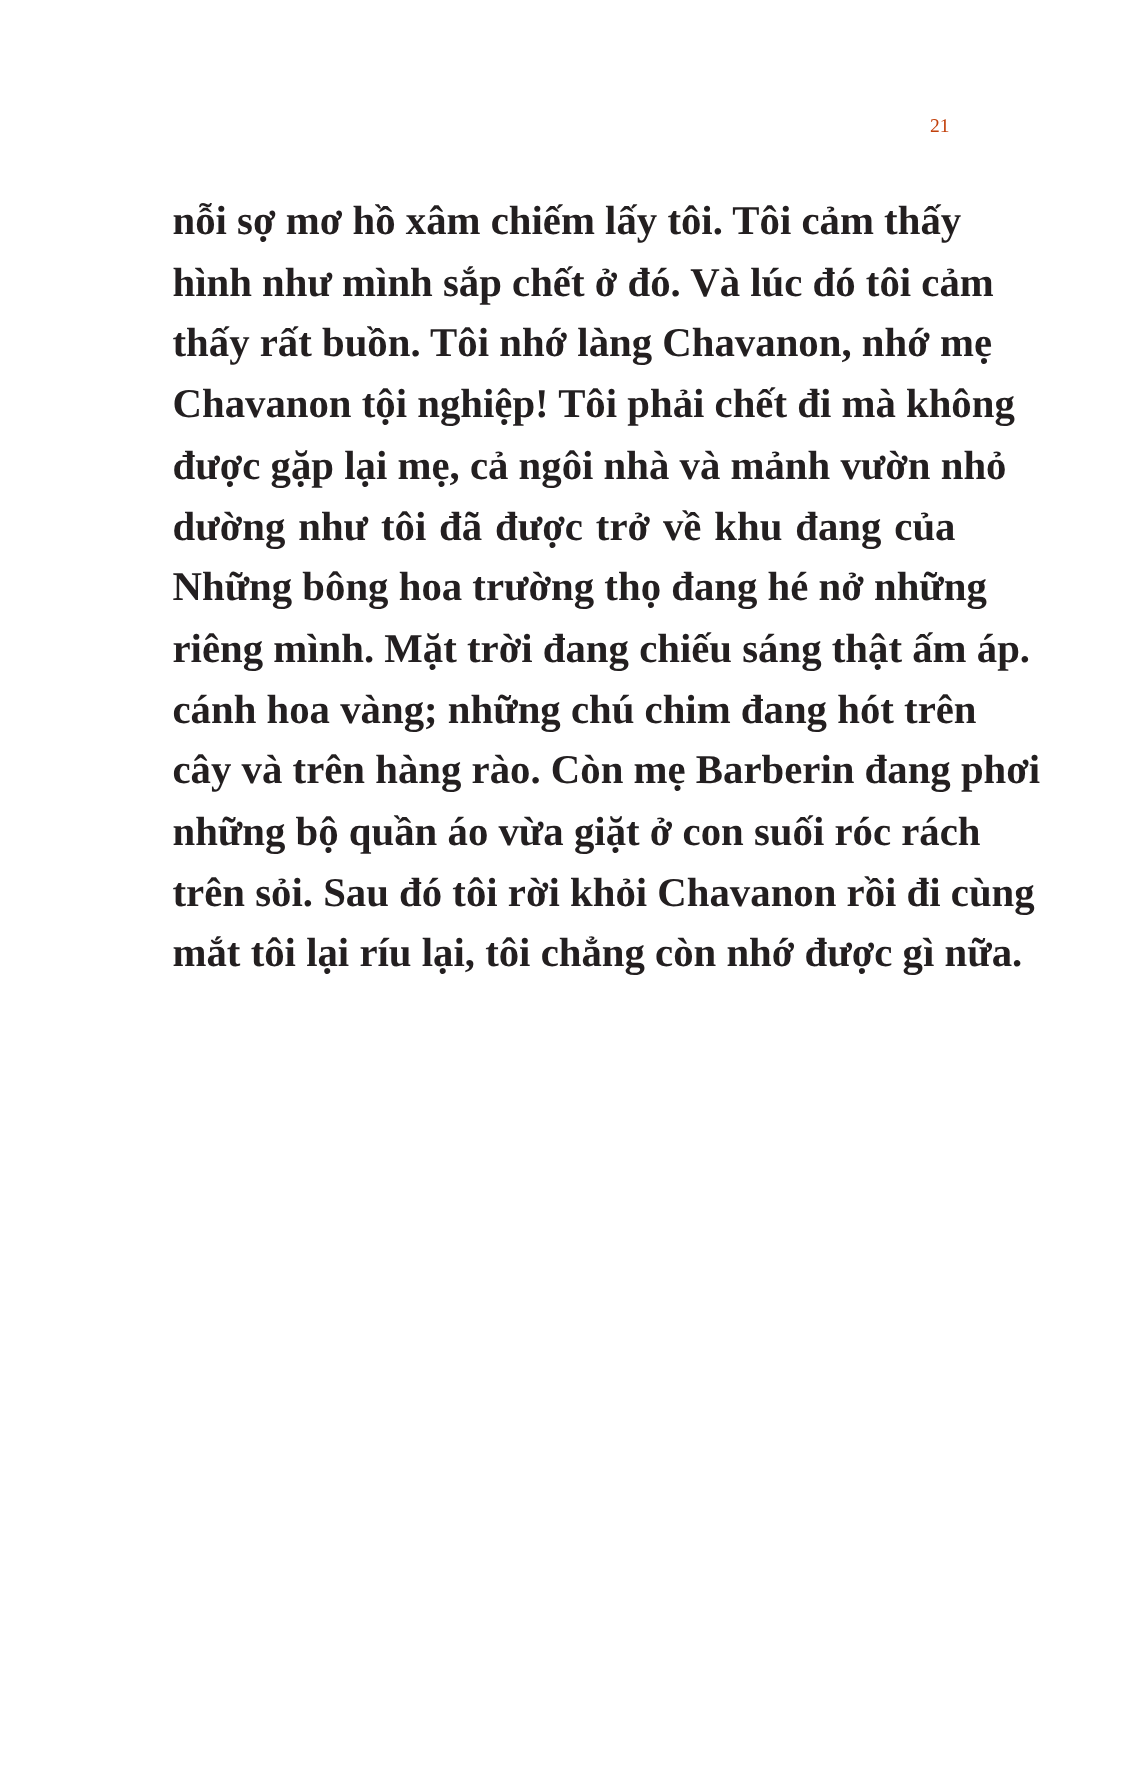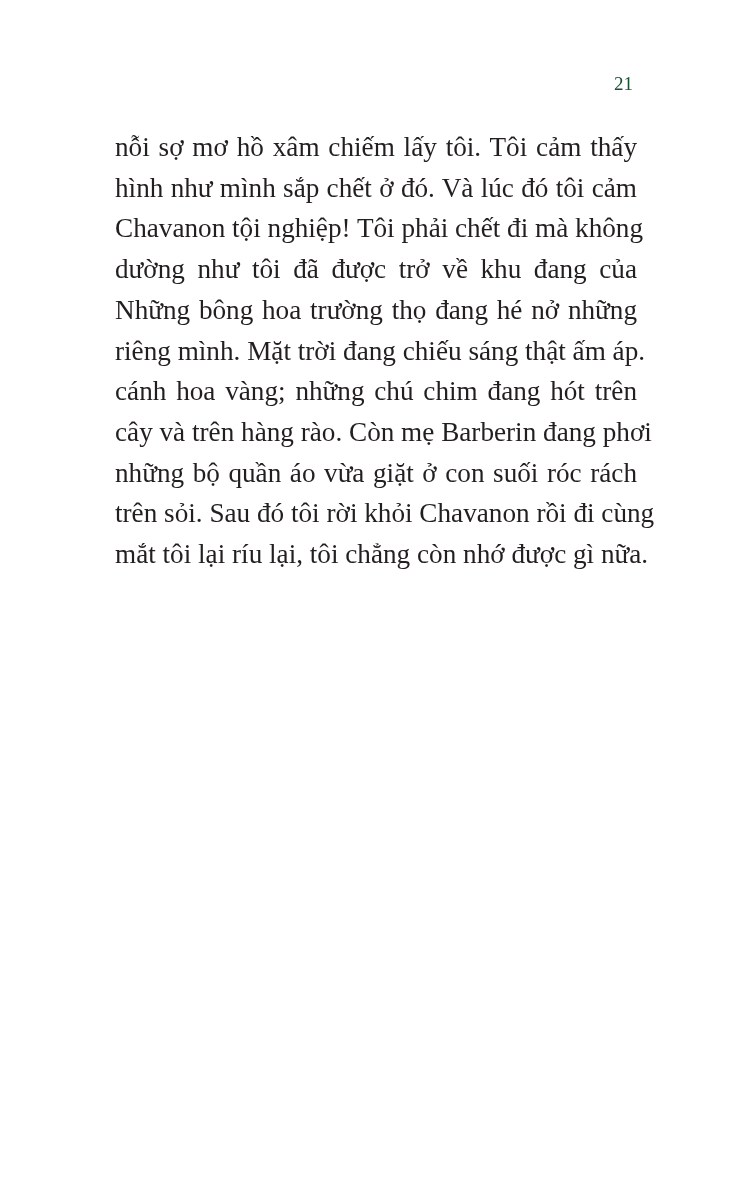--- a/index.html
+++ b/index.html
@@ -12,53 +12,56 @@
       height: 1184px;
       position: relative;
       overflow: hidden;
       font-family: "Liberation Serif", "DejaVu Serif", serif;
       color: #231f20;
     }
     .page-number {
       position: absolute;
       top: 72px;
       right: 115px;
-      font-size: 19px;
+      font-size: 13px;
       line-height: 24px;
-      color: #14532d;
+      color: #c2410c;
     }
     .body-text {
       position: absolute;
       top: 127px;
       left: 115px;
       width: 522px;
       font-size: 27.2px;
       line-height: 40.7px;
       text-align: justify;
       text-align-last: justify;
     }
     .line {
       display: block;
       text-align: justify;
       text-align-last: justify;
       white-space: nowrap;
+      font-weight: bold;
     }
     .line.last {
       text-align-last: left;
     }
   </style>
 </head>
 <body>
 
 <div class="page-number">21</div>
 
 <div class="body-text">
   <span class="line">nỗi sợ mơ hồ xâm chiếm lấy tôi. Tôi cảm thấy</span>
   <span class="line">hình như mình sắp chết ở đó. Và lúc đó tôi cảm</span>
+  <span class="line">thấy rất buồn. Tôi nhớ làng Chavanon, nhớ mẹ</span>
   <span class="line">Chavanon tội nghiệp! Tôi phải chết đi mà không</span>
+  <span class="line">được gặp lại mẹ, cả ngôi nhà và mảnh vườn nhỏ</span>
   <span class="line">dường như tôi đã được trở về khu đang của</span>
   <span class="line">Những bông hoa trường thọ đang hé nở những</span>
   <span class="line">riêng mình. Mặt trời đang chiếu sáng thật ấm áp.</span>
   <span class="line">cánh hoa vàng; những chú chim đang hót trên</span>
   <span class="line">cây và trên hàng rào. Còn mẹ Barberin đang phơi</span>
   <span class="line">những bộ quần áo vừa giặt ở con suối róc rách</span>
   <span class="line">trên sỏi. Sau đó tôi rời khỏi Chavanon rồi đi cùng</span>
   <span class="line last">mắt tôi lại ríu lại, tôi chẳng còn nhớ được gì nữa.</span>
 </div>
 

